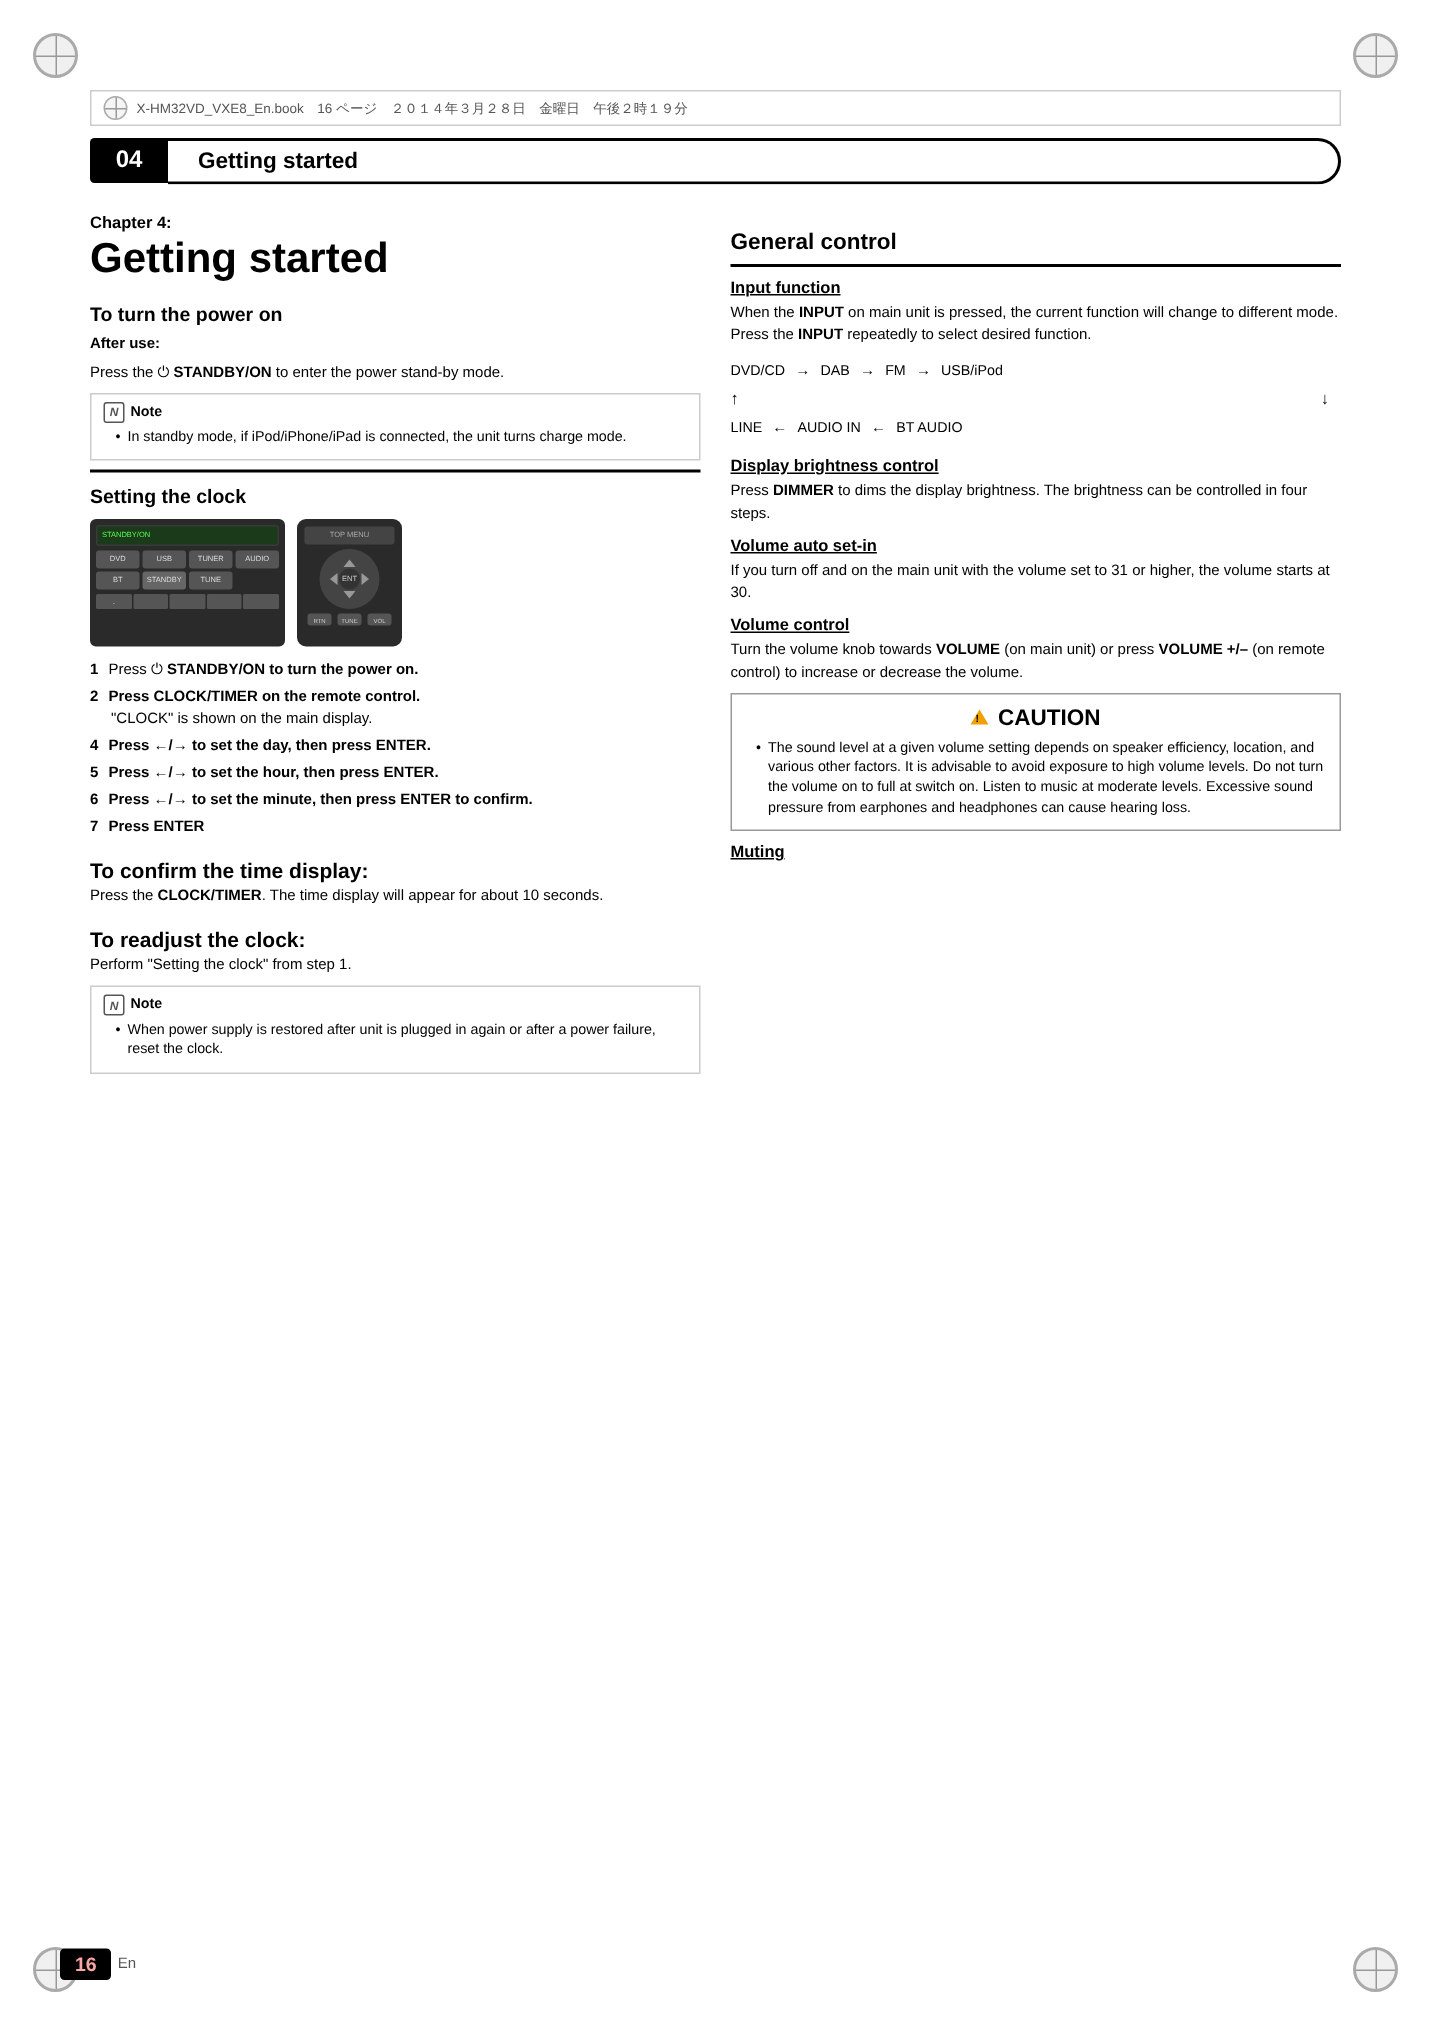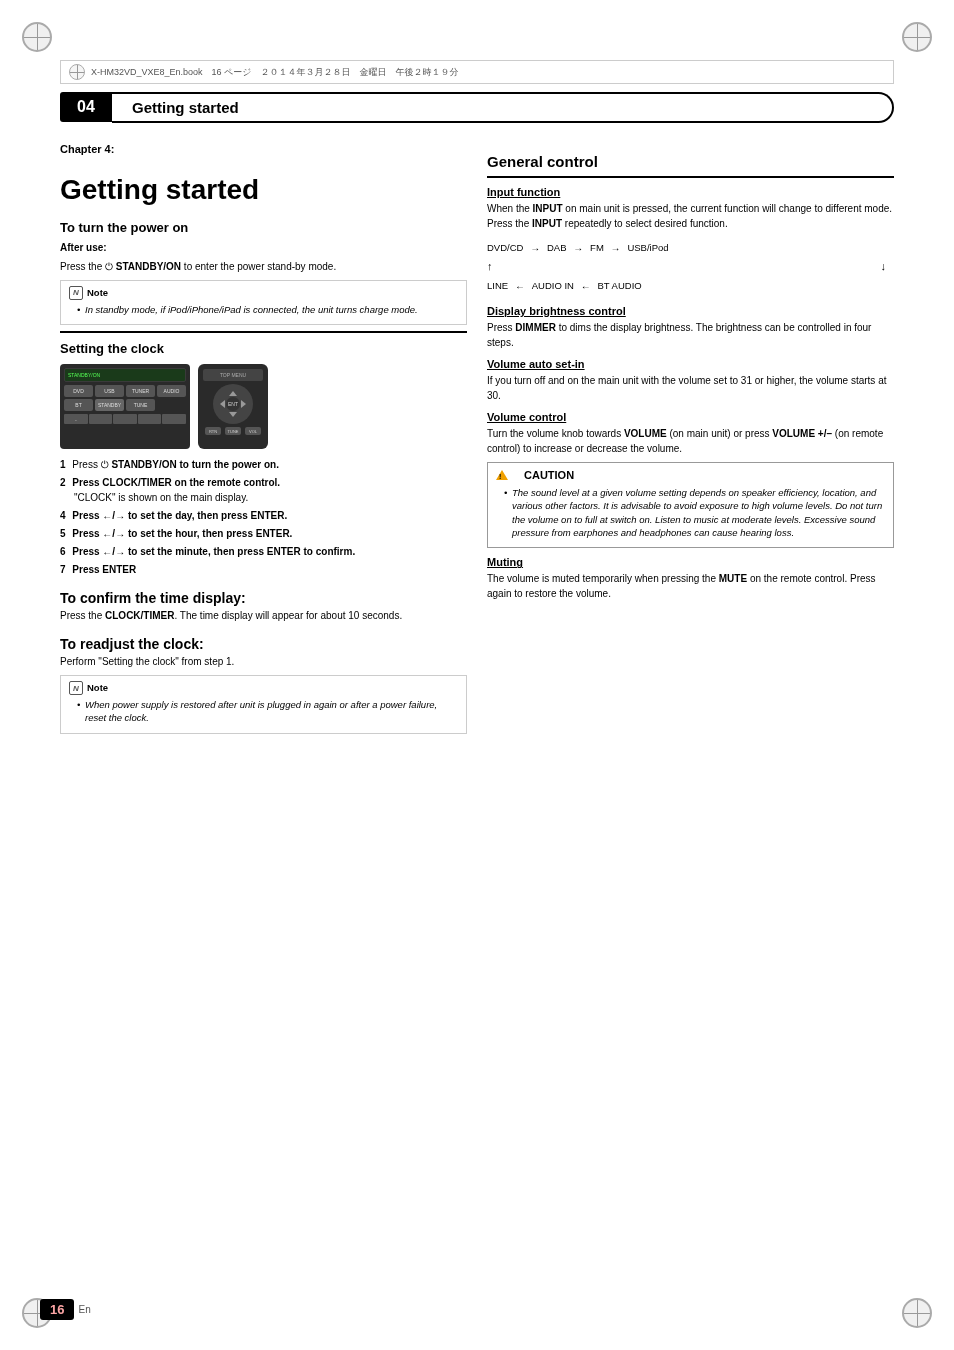--- a/index.html
+++ b/index.html
@@ -123,21 +123,21 @@
     
     .right-col {
       flex: 1;
       min-width: 0;
     }
 
     
     .chapter-label {
       font-size: 11px;
       font-weight: bold;
-      margin-bottom: 20px;
+      margin-bottom: 2px;
     }
     .chapter-main-title {
       font-size: 28px;
       font-weight: bold;
       margin-bottom: 14px;
       line-height: 1.1;
     }
 
     
     .section-heading {
@@ -301,25 +301,26 @@
     .caution-box {
       border: 1px solid #999;
       padding: 5px 8px;
       margin: 6px 0;
       font-size: 9.5px;
       line-height: 1.4;
       background: #fff;
     }
     .caution-title {
       font-weight: bold;
-      font-size: 11px;
-      display: flex;
-      align-items: center;
-      gap: 16px;
+      font-size: 15px;
+      display: flex;
+      align-items: center;
+      gap: 6px;
       margin-bottom: 2px;
+      justify-content: center;
     }
     .caution-icon {
       width: 0; height: 0;
       border-left: 6px solid transparent;
       border-right: 6px solid transparent;
       border-bottom: 10px solid #f0a000;
       display: inline-block;
       position: relative;
     }
     .caution-icon::after {
@@ -357,21 +358,20 @@
     
     .bullet-list {
       list-style: none;
       margin: 3px 0 3px 8px;
     }
     .bullet-list li {
       font-size: 9.5px;
       line-height: 1.4;
       padding-left: 8px;
       position: relative;
-      font-style: italic;
     }
     .bullet-list li::before {
       content: '•';
       position: absolute;
       left: 0;
     }
 
     
     .substep {
       font-size: 10px;
@@ -554,21 +554,20 @@
             <b>CAUTION</b>
           </div>
           <ul class="bullet-list">
             <li>The sound level at a given volume setting depends on speaker efficiency, location, and various other factors. It is advisable to avoid exposure to high volume levels. Do not turn the volume on to full at switch on. Listen to music at moderate levels. Excessive sound pressure from earphones and headphones can cause hearing loss.</li>
           </ul>
         </div>
       </div>
 
       <div style="margin-top:8px;">
         <div class="subsection-heading">Muting</div>
-        <p class="body-text">The volume is muted temporarily when pressing the <b>MUTE</b> on the remote control. Press again to restore the volume.</p>
       </div>
 
     </div>
 
   </div>
 
   <div class="page-footer">
     <div class="page-num-box">16</div>
     <span class="page-en">En</span>
   </div>

